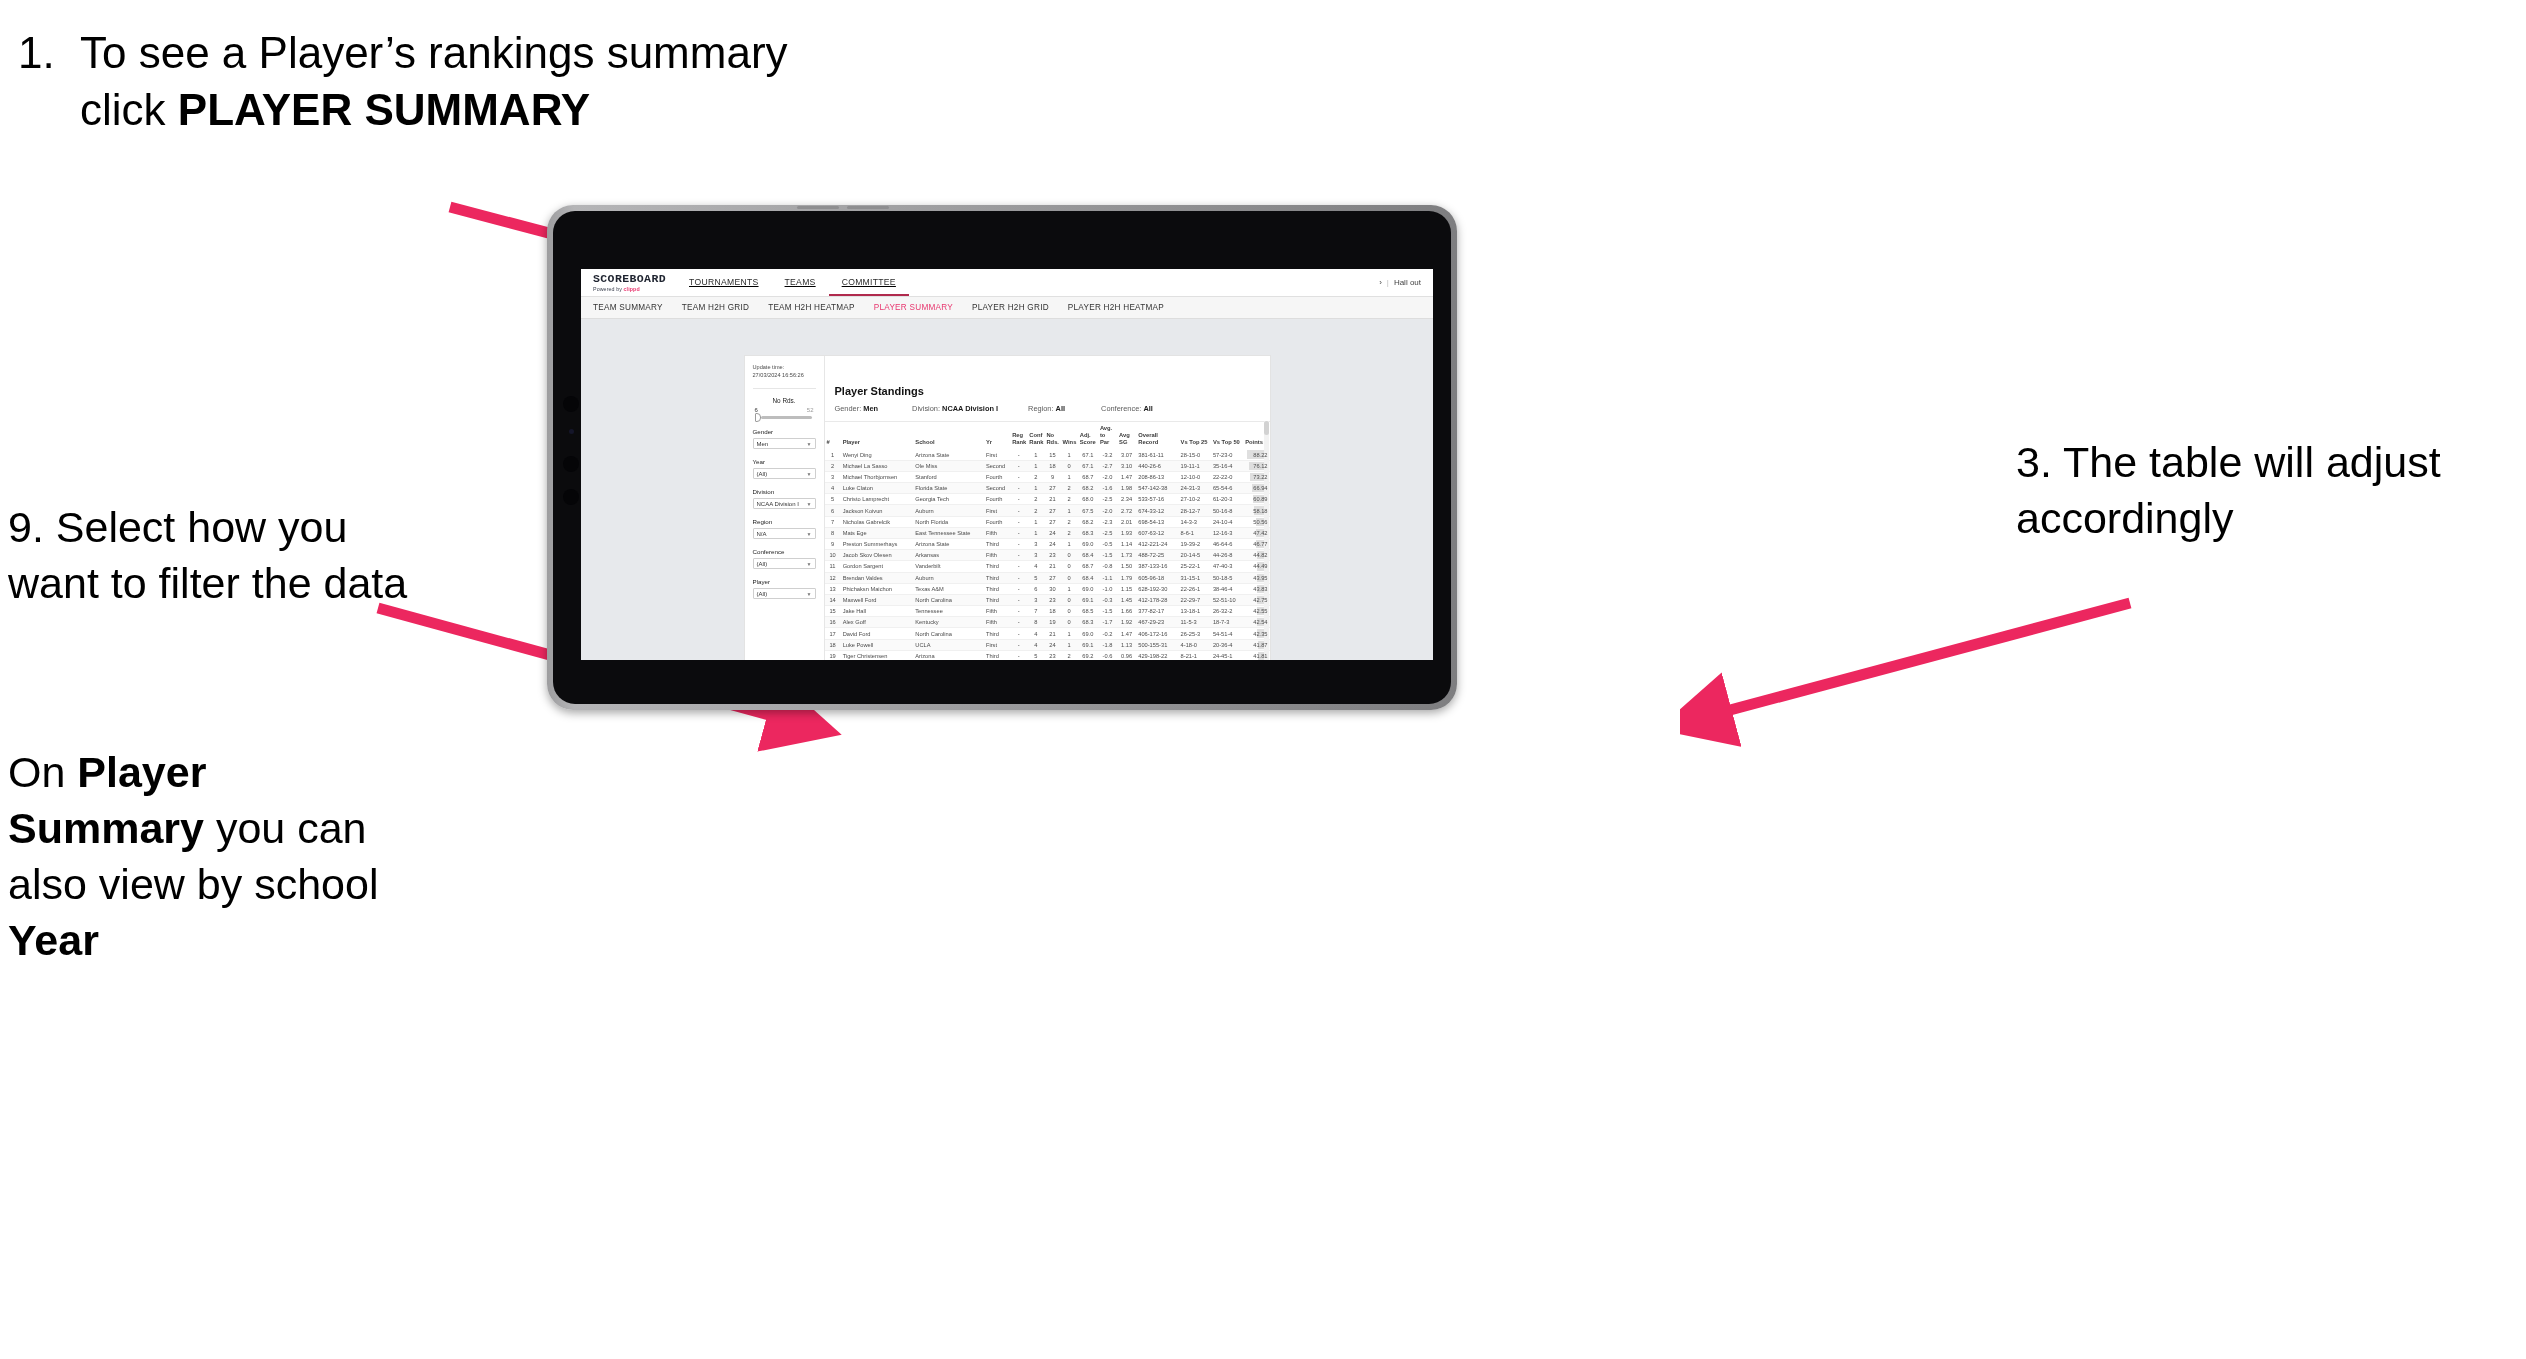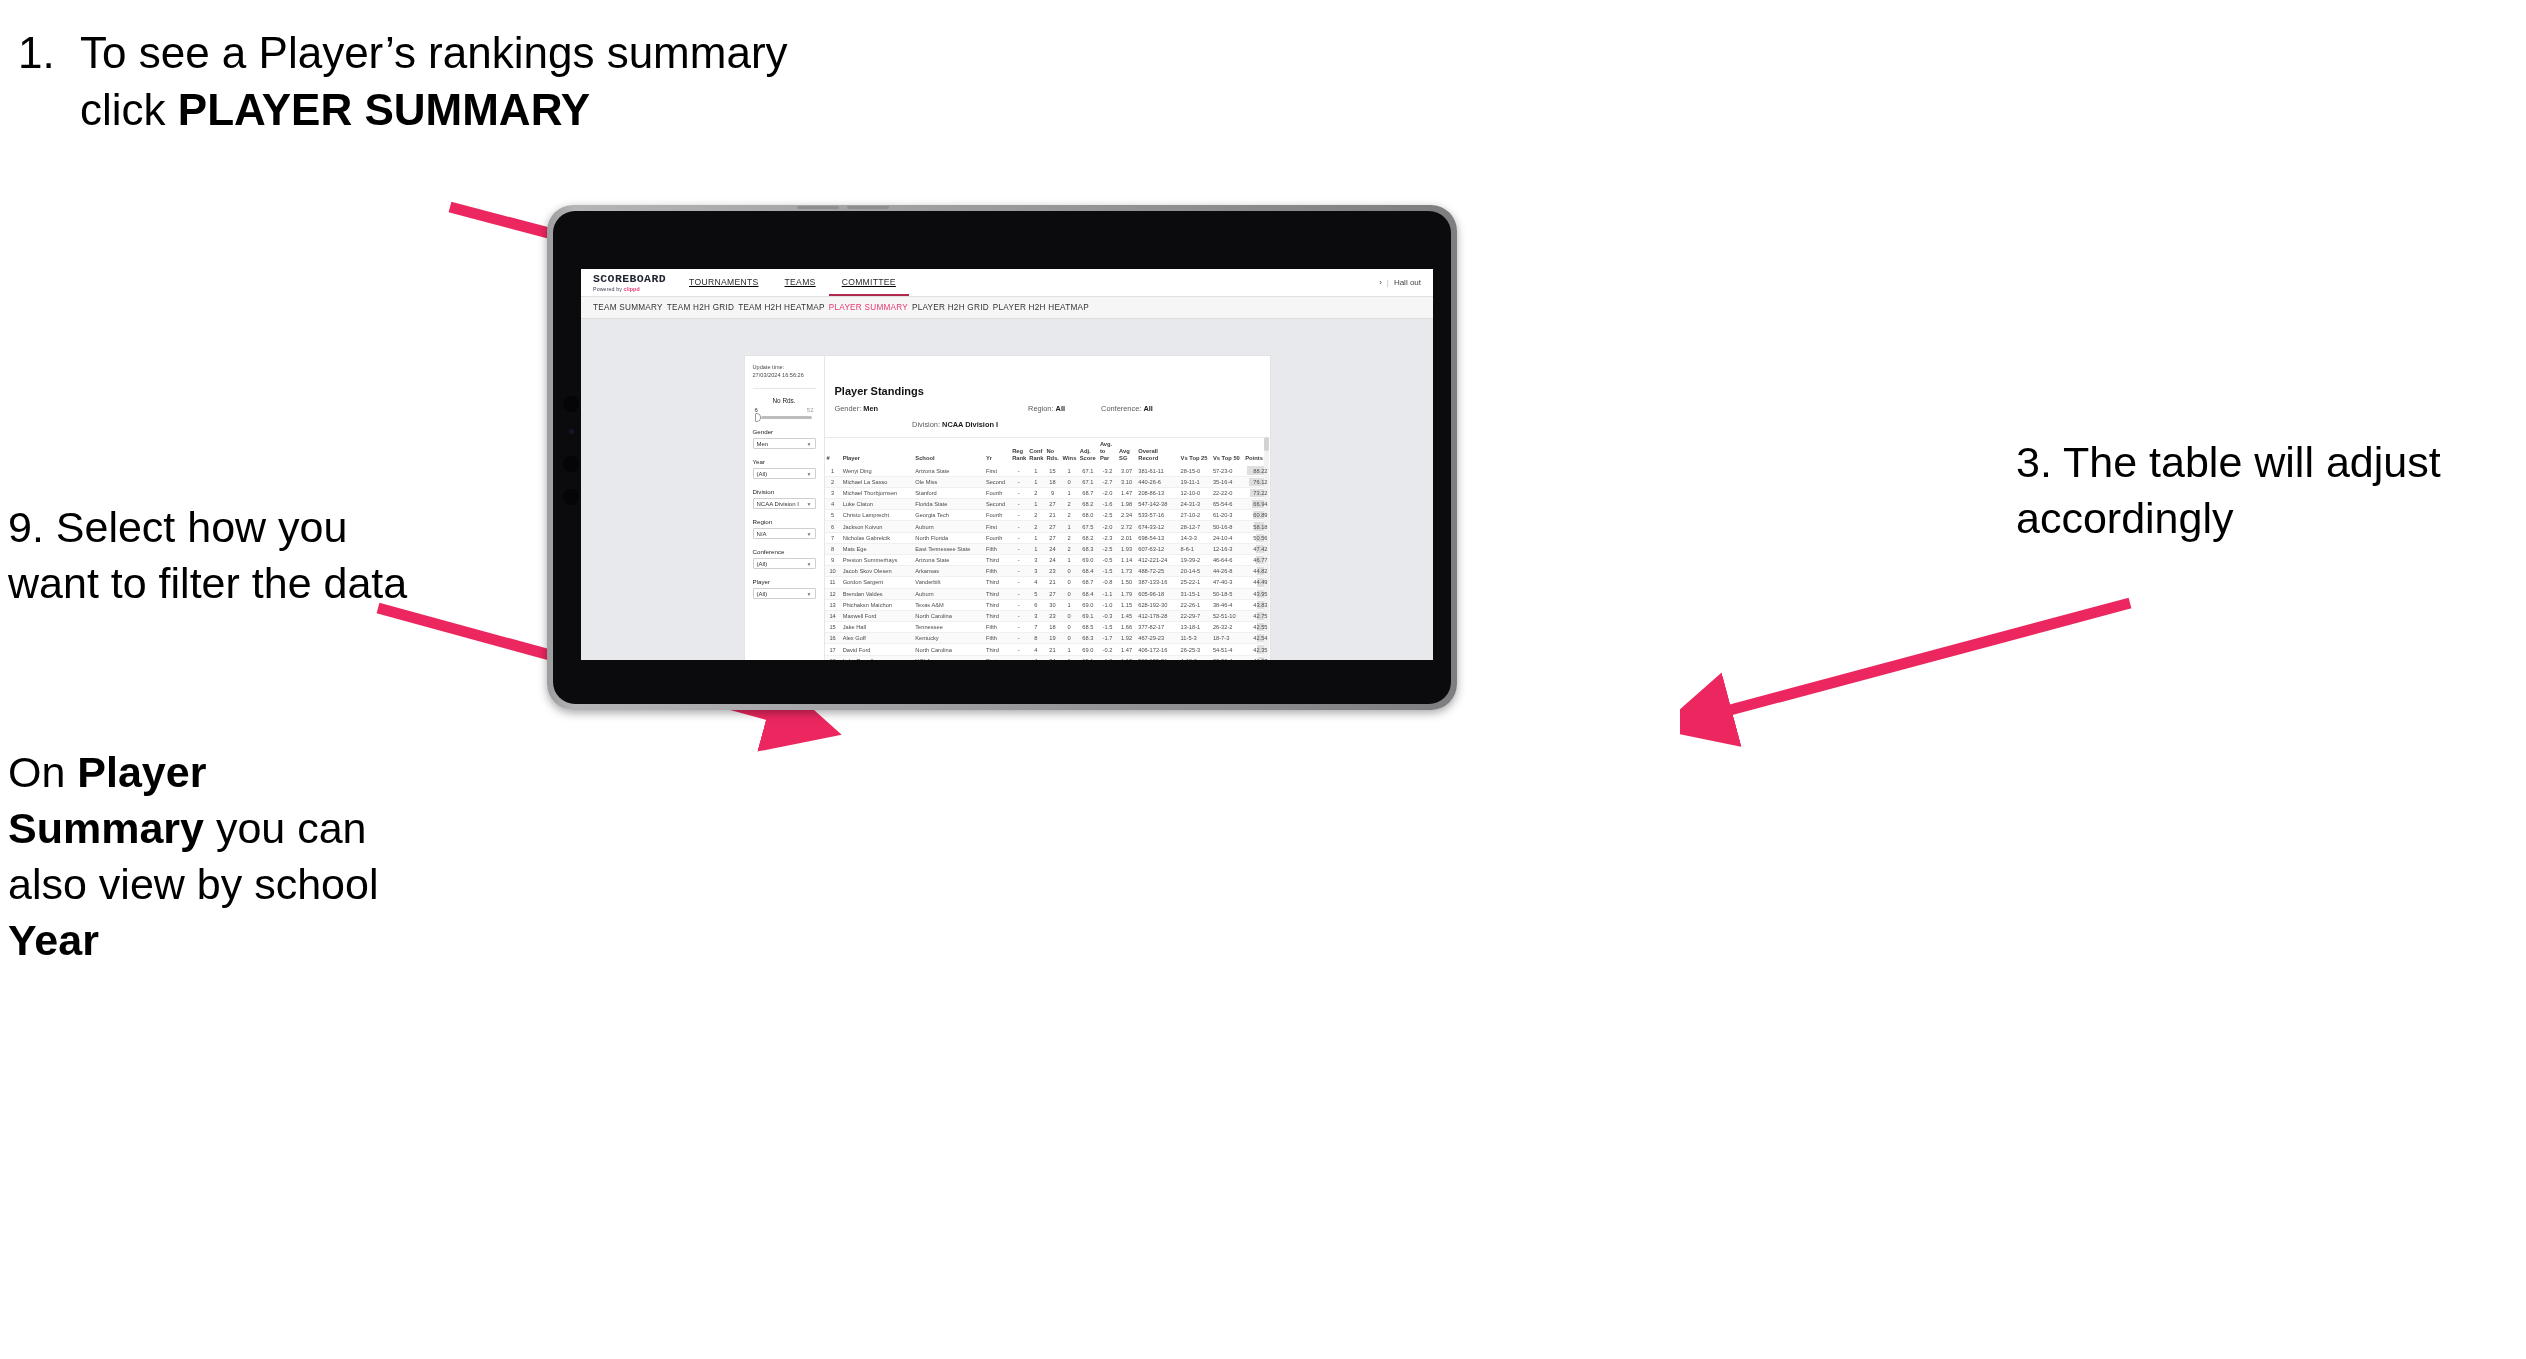--- a/index.html
+++ b/index.html
@@ -70,21 +70,21 @@
   }
   .topnav-item.active { border-bottom-color: #b02a4d; }
   .topbar-right {
     margin-left: auto; display:flex; align-items:center; gap:5px;
     padding-right: 12px; font-size: 8px; color:#444;
   }
   .topbar-right .sep { color:#bbb; }
 
   .subnav {
     height: 22px; background: #f6f6f6; border-bottom: 1px solid #ddd;
-    display: flex; align-items: center; padding-left: 12px; gap: 4px;
+    display: flex; align-items: center; padding-left: 12px; gap: 19px;
   }
   .subnav-item { font-size: 8.2px; color: #333; letter-spacing: .25px; cursor: pointer; }
   .subnav-item.active { color: #e8376f; }
 
   .app-body { background: #e7e9ec; height: 341px; position: relative; padding-top: 37px; }
 
   
   .dash {
     position: relative; margin: 0 auto; width: 525px; background: #fff;
     display: flex; flex-direction: column; box-shadow: 0 0 0 1px #e3e3e3;
@@ -112,21 +112,21 @@
     position:absolute; left:-6px; top:-3px; width:6px; height:9px;
     background:#fff; border:1px solid #9b9b9b; border-radius: 1px 4px 4px 1px;
   }
 
   
   .tablewrap { flex: 1; min-width: 0; position: relative; }
   .tbl-title { font-size: 11px; font-weight: 700; color:#111; padding: 9px 0 7px 10px; margin-top: 20px; }
   .tbl-filters { display:flex; padding: 0 0 8px 10px; font-size: 7.4px; color:#5a5a5a; }
   .tbl-filters .f { margin-right: 34px; white-space: nowrap; }
   .tbl-filters .f b { color:#1a1a1a; font-weight: 700; }
-  .tbl-filters .f:nth-child(2){ margin-right: 30px; margin-top: 16px;}
+  .tbl-filters .f:nth-child(2){ margin-right: 30px;}
   .tbl-filters .f:nth-child(3){ margin-right: 36px;}
 
   table.standings { width: 100%; border-collapse: collapse; table-layout: fixed; }
   table.standings thead th {
     font-size: 5.8px; font-weight: 700; color: #3a3a3a; text-align: left;
     padding: 3px 2px 4px 2px; vertical-align: bottom; line-height: 1.18;
     border-top: 1px solid #e9e9e9; background:#fff;
   }
   table.standings tbody td {
     font-size: 5.7px; color: #4b4b4b; padding: 2.1px 2px; white-space: nowrap;

